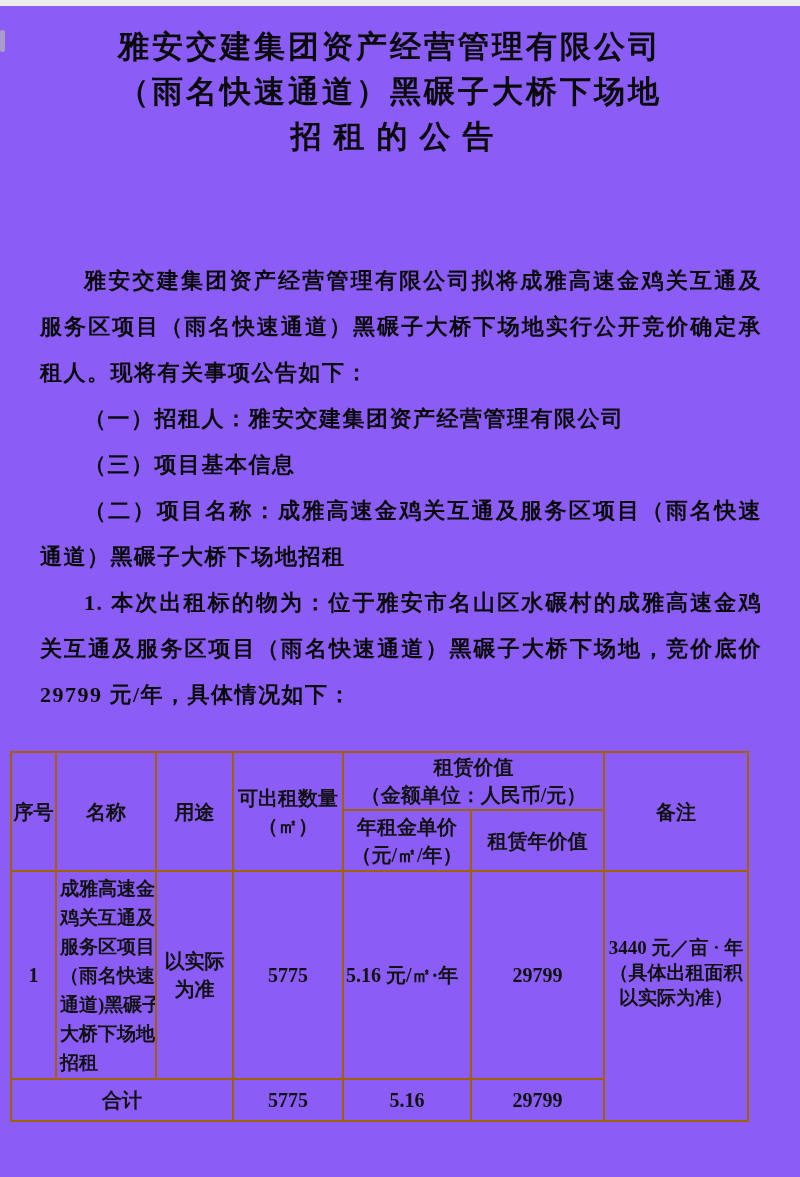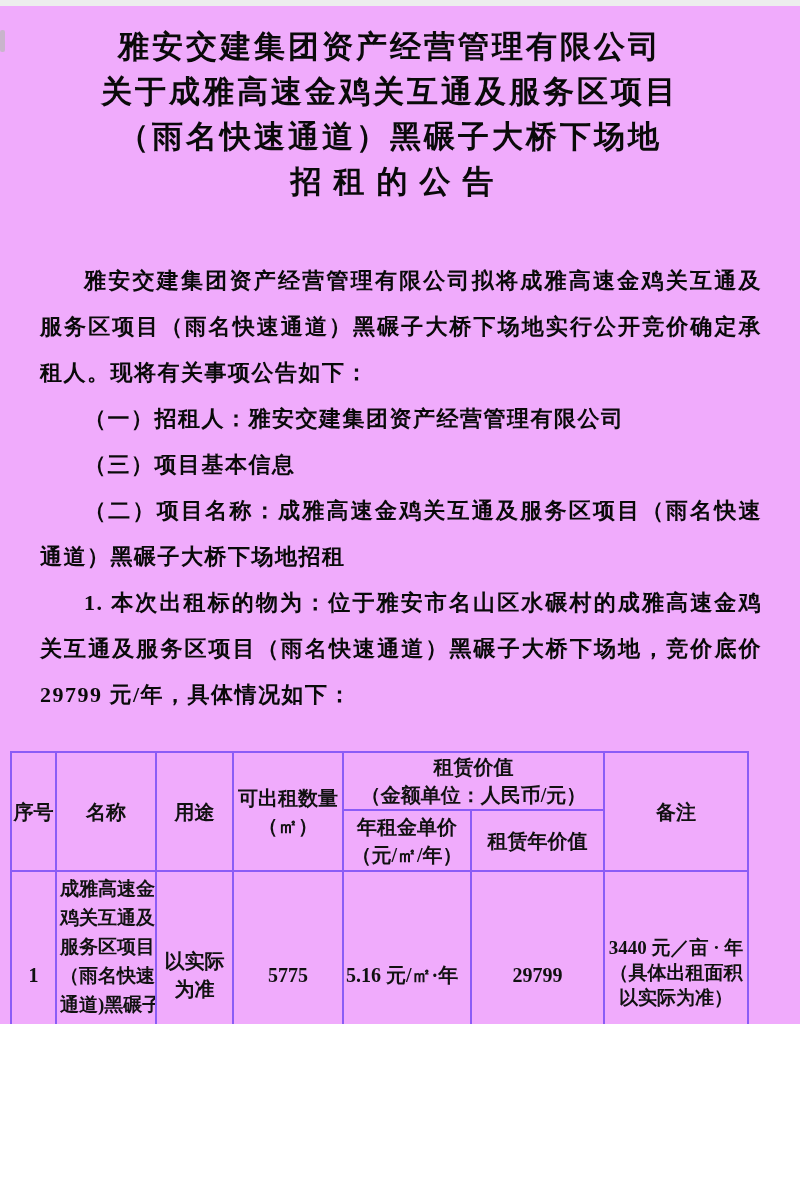--- a/index.html
+++ b/index.html
@@ -1,21 +1,21 @@
 <!DOCTYPE html>
 <html><head>
 <meta charset="utf-8">
 <style>
   * { margin: 0; padding: 0; box-sizing: border-box; }
   html, body { background: #ffffff; }
   .page {
     position: relative;
     width: 800px;
-    height: 1024px;
-    background: #f0abfc;
+    height: 1177px;
+    background: #8b5cf6;
     color: #0a0a0a;
     font-family: "Liberation Serif", "DejaVu Serif", serif;
     overflow: hidden;
   }
   
   .scan-strip-top {
     position: absolute; left: 0; top: 0; width: 800px; height: 6px;
     background: #ededed;
   }
   .scan-smudge-left {
@@ -50,21 +50,21 @@
   
   table.info-table {
     position: absolute; left: 10px; top: 751px;
     width: 737px;
     border-collapse: collapse;
     table-layout: fixed;
     font-weight: bold;
     color: #111;
   }
   .info-table th, .info-table td {
-    border: 2px solid #8b5cf6;
+    border: 2px solid #a16207;
     text-align: center;
     vertical-align: middle;
     font-size: 20px;
     line-height: 28px;
     padding: 0;
     font-weight: bold;
     overflow: hidden;
   }
   .info-table th { white-space: pre-line; }
   .row-header-a { height: 55px; }
@@ -95,21 +95,20 @@
 </head>
 <body>
 
 <div class="page">
 
   <div class="scan-strip-top"></div>
   <div class="scan-smudge-left"></div>
 
   <div class="title-block">
     <div>雅安交建集团资产经营管理有限公司</div>
-    <div>关于成雅高速金鸡关互通及服务区项目</div>
     <div>（雨名快速通道）黑碾子大桥下场地</div>
     <div class="title-line-last">招租的公告</div>
   </div>
 
   <div class="doc-body">
     <p>雅安交建集团资产经营管理有限公司拟将成雅高速金鸡关互通及服务区项目（雨名快速通道）黑碾子大桥下场地实行公开竞价确定承租人。现将有关事项公告如下：</p>
     <p>（一）招租人：雅安交建集团资产经营管理有限公司</p>
     <p>（三）项目基本信息</p>
     <p>（二）项目名称：成雅高速金鸡关互通及服务区项目（雨名快速通道）黑碾子大桥下场地招租</p>
     <p>1. 本次出租标的物为：位于雅安市名山区水碾村的成雅高速金鸡关互通及服务区项目（雨名快速通道）黑碾子大桥下场地，竞价底价 29799 元/年，具体情况如下：</p>

